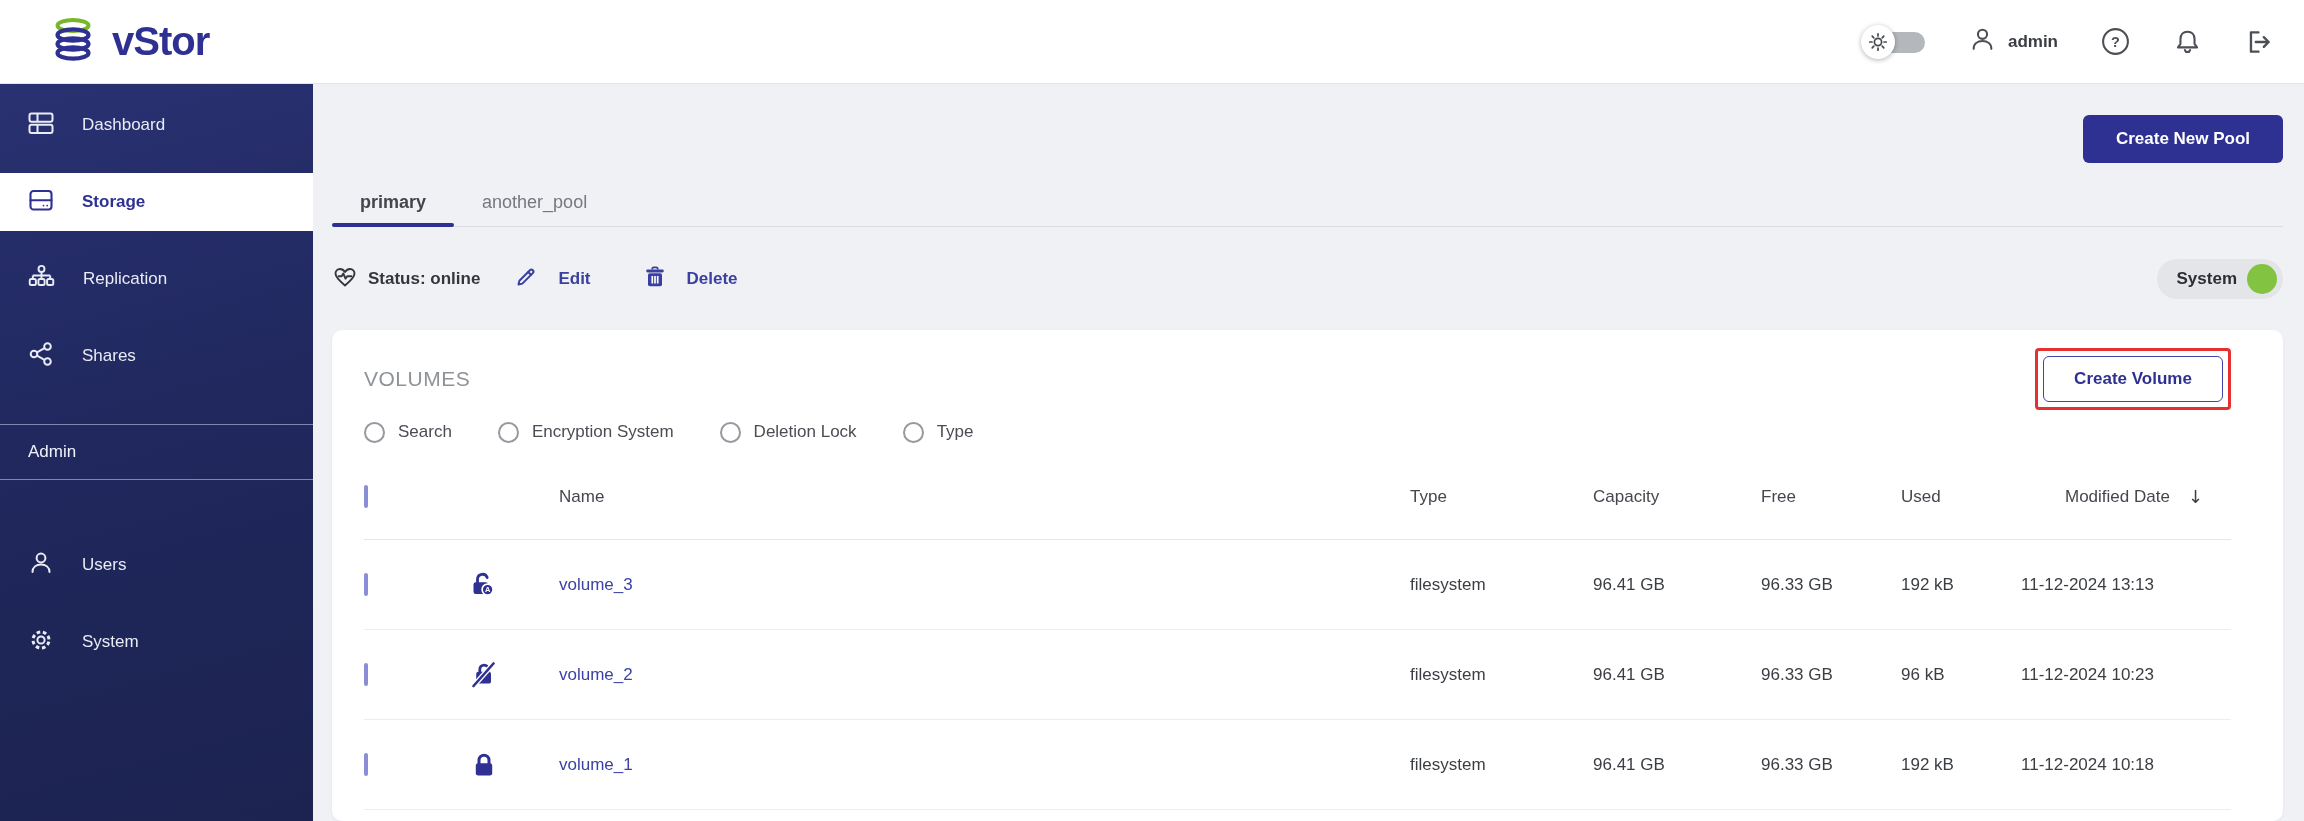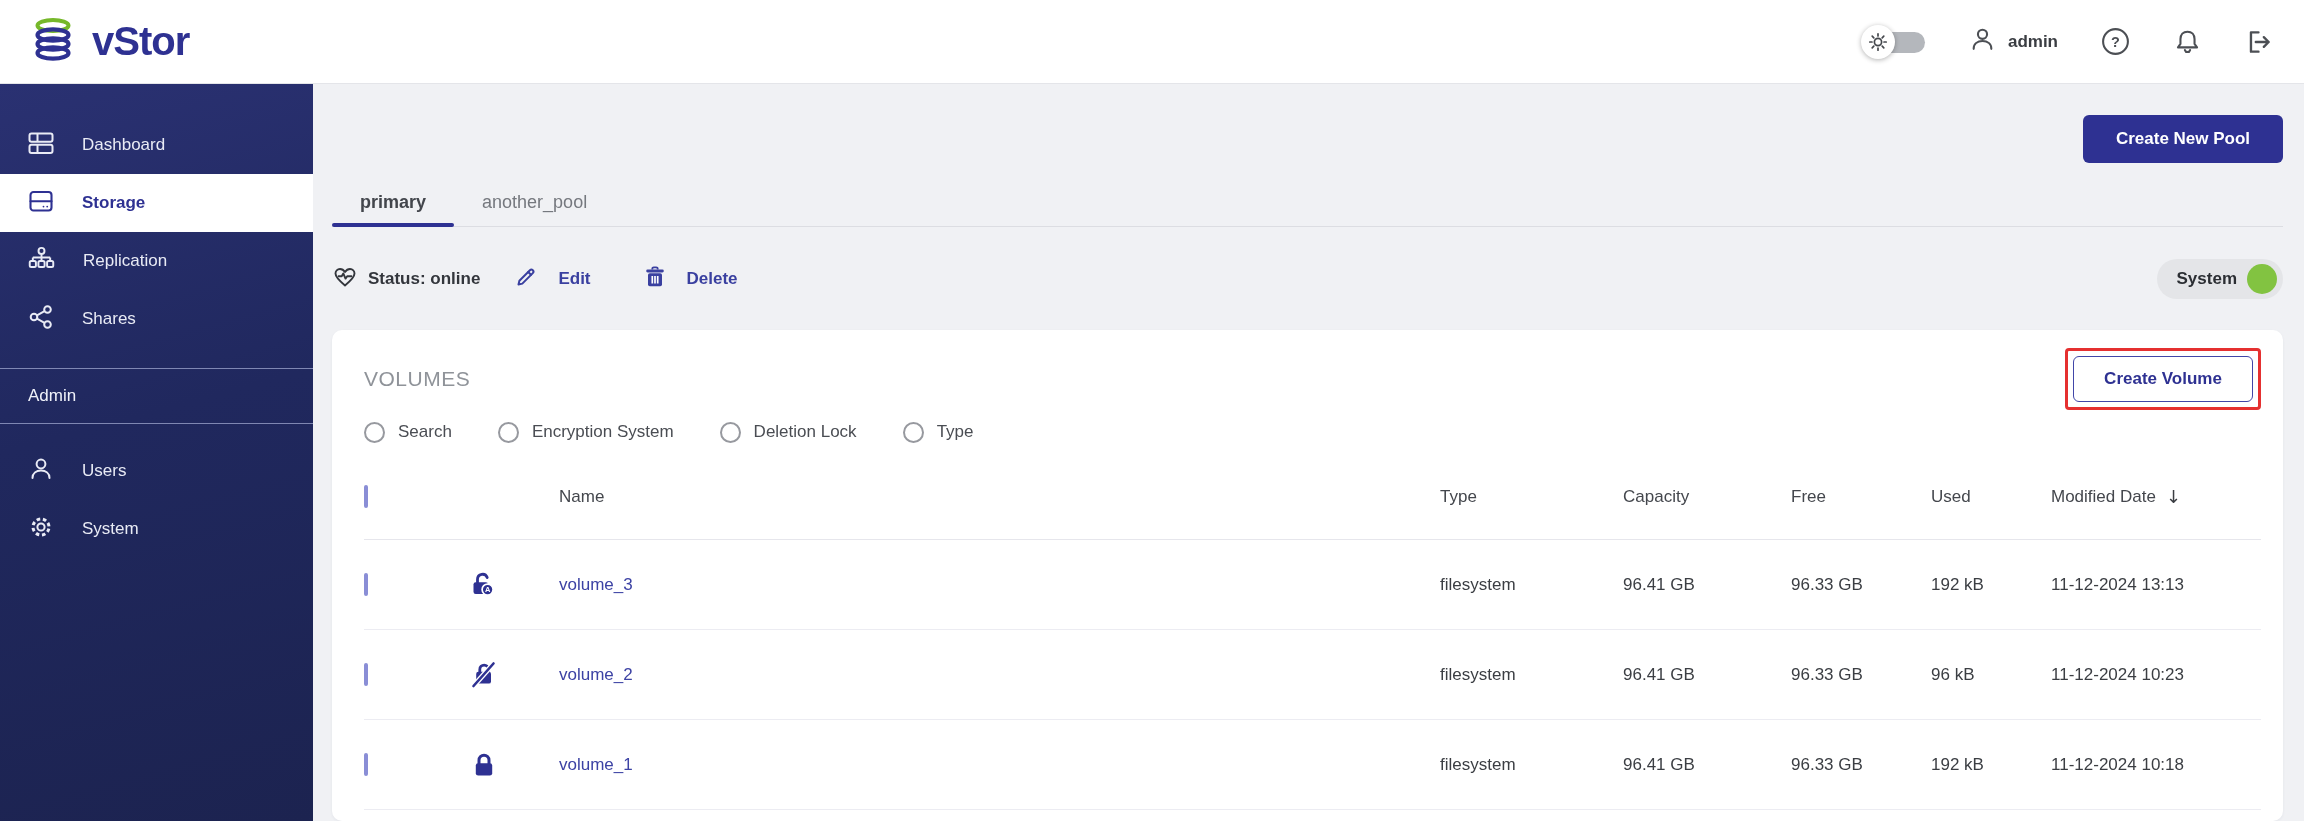--- a/index.html
+++ b/index.html
@@ -7,21 +7,21 @@
   body {
     font-family:"Liberation Sans","DejaVu Sans",sans-serif;
     background:#f0f1f4; color:#33363c;
   }
   .app { width:2304px; height:821px; display:flex; flex-direction:column; }
 
   
   .topbar {
     height:84px; background:#fff; border-bottom:1px solid #e4e5e9;
     display:flex; align-items:center; justify-content:space-between;
-    padding:0 30px 0 32px; flex:0 0 auto;
+    padding:0 30px 0 52px; flex:0 0 auto;
   }
   .logo { display:flex; align-items:center; gap:18px; }
   .logo-text { font-size:40px; font-weight:bold; color:#2e3192; letter-spacing:-1px; }
   .topbar-right { display:flex; align-items:center; gap:42px; }
   .icon-btn { display:flex; align-items:center; cursor:pointer; }
 
   .theme-toggle { position:relative; width:66px; height:34px; cursor:pointer; }
   .toggle-track { position:absolute; left:12px; top:7px; width:52px; height:21px; background:#b4b7bc; border-radius:11px; }
   .toggle-knob {
     position:absolute; left:0; top:0; width:34px; height:34px; border-radius:50%;
@@ -33,21 +33,21 @@
   
   .body-row { flex:1; display:flex; min-height:0; }
   .sidebar { width:313px; flex:0 0 auto; display:flex; flex-direction:column; }
   .server {
     height:84px; background:#fff; display:flex; align-items:center;
     padding-left:26px; gap:26px;
   }
   .server-name { font-size:18px; font-weight:bold; color:#2e3192; }
   .side-nav {
     flex:1; background:linear-gradient(165deg,#2a3172 0%,#20285e 45%,#1c2350 100%);
-    padding-top:32px; display:flex; flex-direction:column;
+    padding-top:12px; display:flex; flex-direction:column;gap:19px;
   }
   .nav-item {
     height:58px; display:flex; align-items:center; gap:28px;
     padding-left:28px; color:#e9ebf5; font-size:17px; cursor:pointer;
   }
   .nav-item.active { background:#fff; color:#2e3192; font-weight:bold; }
   .admin-section {
     margin-top:20px; height:56px; display:flex; align-items:center; padding-left:28px;
     border-top:1px solid rgba(205,213,248,.55); border-bottom:1px solid rgba(205,213,248,.55);
     color:#f0f2fa; font-size:17px;
@@ -80,41 +80,41 @@
   .action-label { font-size:17px; font-weight:bold; color:#3a40a0; }
   .online-pill {
     margin-left:auto; height:40px; background:#e4e5e8; border-radius:20px;
     display:flex; align-items:center; gap:10px; padding:0 6px 0 20px;
   }
   .online-label { font-size:17px; font-weight:bold; color:#2b2e33; }
   .online-dot { width:30px; height:30px; border-radius:50%; background:#82c341; }
 
   
   .card {
-    background:#fff; border-radius:10px; padding:18px 22px 0 32px;
+    background:#fff; border-radius:10px; padding:18px 52px 0 32px;
     box-shadow:0 1px 3px rgba(40,44,80,.06); flex:1;
   }
   .card-head { display:flex; align-items:center; justify-content:space-between; min-height:62px; }
   .volumes-title { font-size:21px; color:#8f9399; letter-spacing:.5px; font-weight:normal; }
   .red-outline { border:3px solid #e53030; border-radius:4px; padding:5px;margin-left:16px; }
   .btn-outline {
     width:180px; height:46px; background:#fff; border:1.5px solid #4146a8; border-radius:6px;
     color:#2e3192; font-size:17px; font-weight:bold; font-family:inherit; cursor:pointer;
   }
   .filters { height:44px; display:flex; align-items:center; gap:46px; }
   .filter-item { display:flex; align-items:center; gap:13px; cursor:pointer; }
   .radio { width:21px; height:21px; border:2px solid #97999f; border-radius:50%; background:#fff; flex:0 0 auto; }
   .filter-label { font-size:17px; color:#4a4d53; }
 
   .grid-row {
     display:grid; grid-template-columns:105px 90px 1fr 183px 168px 140px 120px 210px;
     align-items:center;
   }
   .thead { height:86px; border-bottom:1px solid #e6e6ec; color:#44474d; font-size:17px; }
-  .th-mod { display:flex; align-items:center; gap:10px; }
+  .th-mod { display:flex; align-items:center; gap:18px;margin-left:44px; }
   .sort-arrow { font-size:18px; color:#3a3d42; font-family:"DejaVu Sans",sans-serif; cursor:pointer; }
   .trow { height:90px; border-bottom:1px solid #ececf2; font-size:17px; color:#3b3e43; }
   .checkbox {
     width:24px; height:29px; border:2px solid #8a8ed6; border-radius:8px; background:#fff; cursor:pointer;
   }
   .vol-name { color:#3c42a4; cursor:pointer; }
   .cell-icon { display:flex; align-items:center; }
 </style>
 </head>
 <body>

